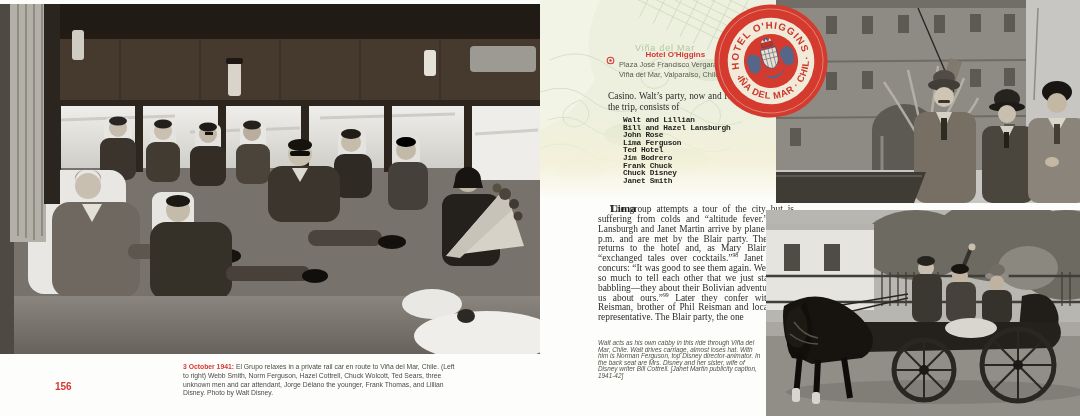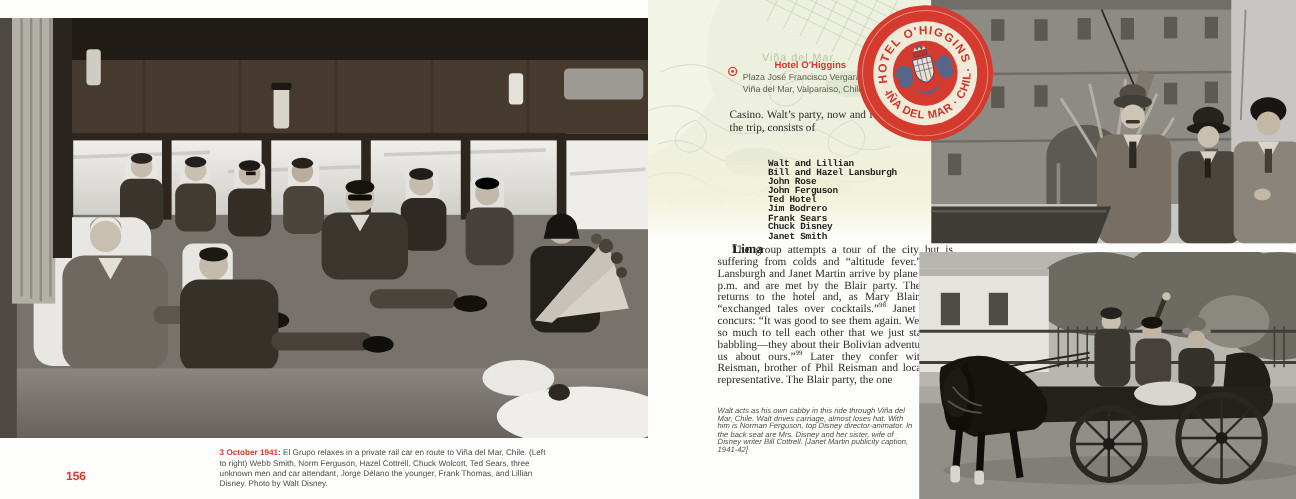--- a/index.html
+++ b/index.html
@@ -21,21 +21,21 @@
   .map-label{position:absolute;left:95px;top:17px;font:400 9px "Liberation Sans",sans-serif;
       color:#b2c9a0;letter-spacing:.8px;margin-top:26px;}
   .marker{left:606px;top:50px;width:182px;display:flex;gap:4px;align-items:flex-start;}
   .marker-icon{flex:0 0 auto;margin-top:1px;}
   .marker-name{font:700 8px/10px "Liberation Sans",sans-serif;color:#d63831;text-align:center;}
   .marker-addr{font:400 7.4px/10.4px "Liberation Sans",sans-serif;color:#5c5c50;}
 
   
   .intro{left:608px;top:91px;width:186px;margin:0;font-size:9.4px;line-height:10.6px;
       color:#2c2c2a;text-align:justify;}
-  .party-list{left:623px;top:117px;margin:17px;padding:0;list-style:none;
+  .party-list{left:623px;top:117px;margin:0;padding:0;list-style:none;
       font:700 7.8px/7.6px "Liberation Mono","DejaVu Sans Mono",monospace;
       color:#1f1f1d;letter-spacing:-.2px;}
   .lima-h{left:598px;top:191px;margin:12px;font:700 11px/11px "Liberation Serif",serif;
       color:#1d1d1b;letter-spacing:.3px;}
   .lima-body{left:598px;top:205px;width:196px;margin:0;font-size:9.4px;line-height:9.85px;
       color:#2c2c2a;text-align:justify;text-indent:12px;}
   .lima-body sup{font-size:5.8px;line-height:0;}
   .caption-right{left:598px;top:340px;width:163px;margin:0;
       font:italic 400 6.4px/6.5px "Liberation Sans",sans-serif;color:#4f4e49;}
 
@@ -44,21 +44,21 @@
   .photo-bottom{left:766px;top:210px;width:314px;height:206px;z-index:1;}
   .stamp{left:712px;top:2px;width:118px;height:118px;z-index:5;transform:rotate(-14deg);}
   .stamp svg{width:118px;height:118px;}
   .stamp text{font-family:"Liberation Sans",sans-serif;font-weight:700;}
 </style>
 </head>
 <body>
 
 <div class="spread">
 
-  <section class="abs" style="left:0;top:15px;width:540px;height:332px;">
+  <section class="abs" style="left:0;top:4px;width:540px;height:332px;">
 
     <figure class="abs rail-photo">
       <svg viewBox="0 0 540 350" preserveAspectRatio="none">
         <defs>
           <linearGradient id="lgwin" x1="0" y1="0" x2="0" y2="1">
             <stop offset="0" stop-color="#f0efeb"></stop>
               <stop offset="1" stop-color="#cfcec9"></stop>
           </linearGradient>
           <linearGradient id="lgfloor" x1="0" y1="0" x2="0" y2="1">
             <stop offset="0" stop-color="#8a867f"></stop>
@@ -252,24 +252,24 @@
         <div class="marker-addr">Viña del Mar, Valparaiso, Chile</div>
       </div>
     </div>
 
     <p class="abs intro" style="left:68px;top:91px;">Casino. Walt’s party, now and for the duration of the trip, consists of</p>
 
     <ul class="abs party-list" style="left:83px;top:117px;">
       <li>Walt and Lillian</li>
       <li>Bill and Hazel Lansburgh</li>
       <li>John Rose</li>
-      <li>John Ferguson</li>
+      <li>Lima Ferguson</li>
       <li>Ted Hotel</li>
       <li>Jim Bodrero</li>
-      <li>Frank Sears</li>
+      <li>Frank Chuck</li>
       <li>Chuck Disney</li>
       <li>Janet Smith</li>
     </ul>
 
     <h2 class="abs lima-h" style="left:58px;top:191px;">Lima</h2>
 
     <p class="abs lima-body" style="left:58px;top:205px;"><span>The group attempts a tour of the city but is suffering from colds and “altitude fever.” Larry Lansburgh and Janet Martin arrive by plane at 5:30 p.m. and are met by the Blair party. The group returns to the hotel and, as Mary Blair notes, “exchanged tales over cocktails.”</span><sup>98</sup><span> Janet Martin concurs: “It was good to see them again. We all had so much to tell each other that we just started in babbling—they about their Bolivian adventures and us about ours.”</span><sup>99</sup><span> Later they confer with Bert Reisman, brother of Phil Reisman and local RKO representative. The Blair party, the one</span></p>
 
     <p class="abs caption-right" style="left:58px;top:340px;">Walt acts as his own cabby in this ride through Viña del Mar, Chile. Walt drives carriage, almost loses hat. With him is Norman Ferguson, top Disney director-animator. In the back seat are Mrs. Disney and her sister, wife of Disney writer Bill Cottrell. [Janet Martin publicity caption, 1941-42]</p>
 

